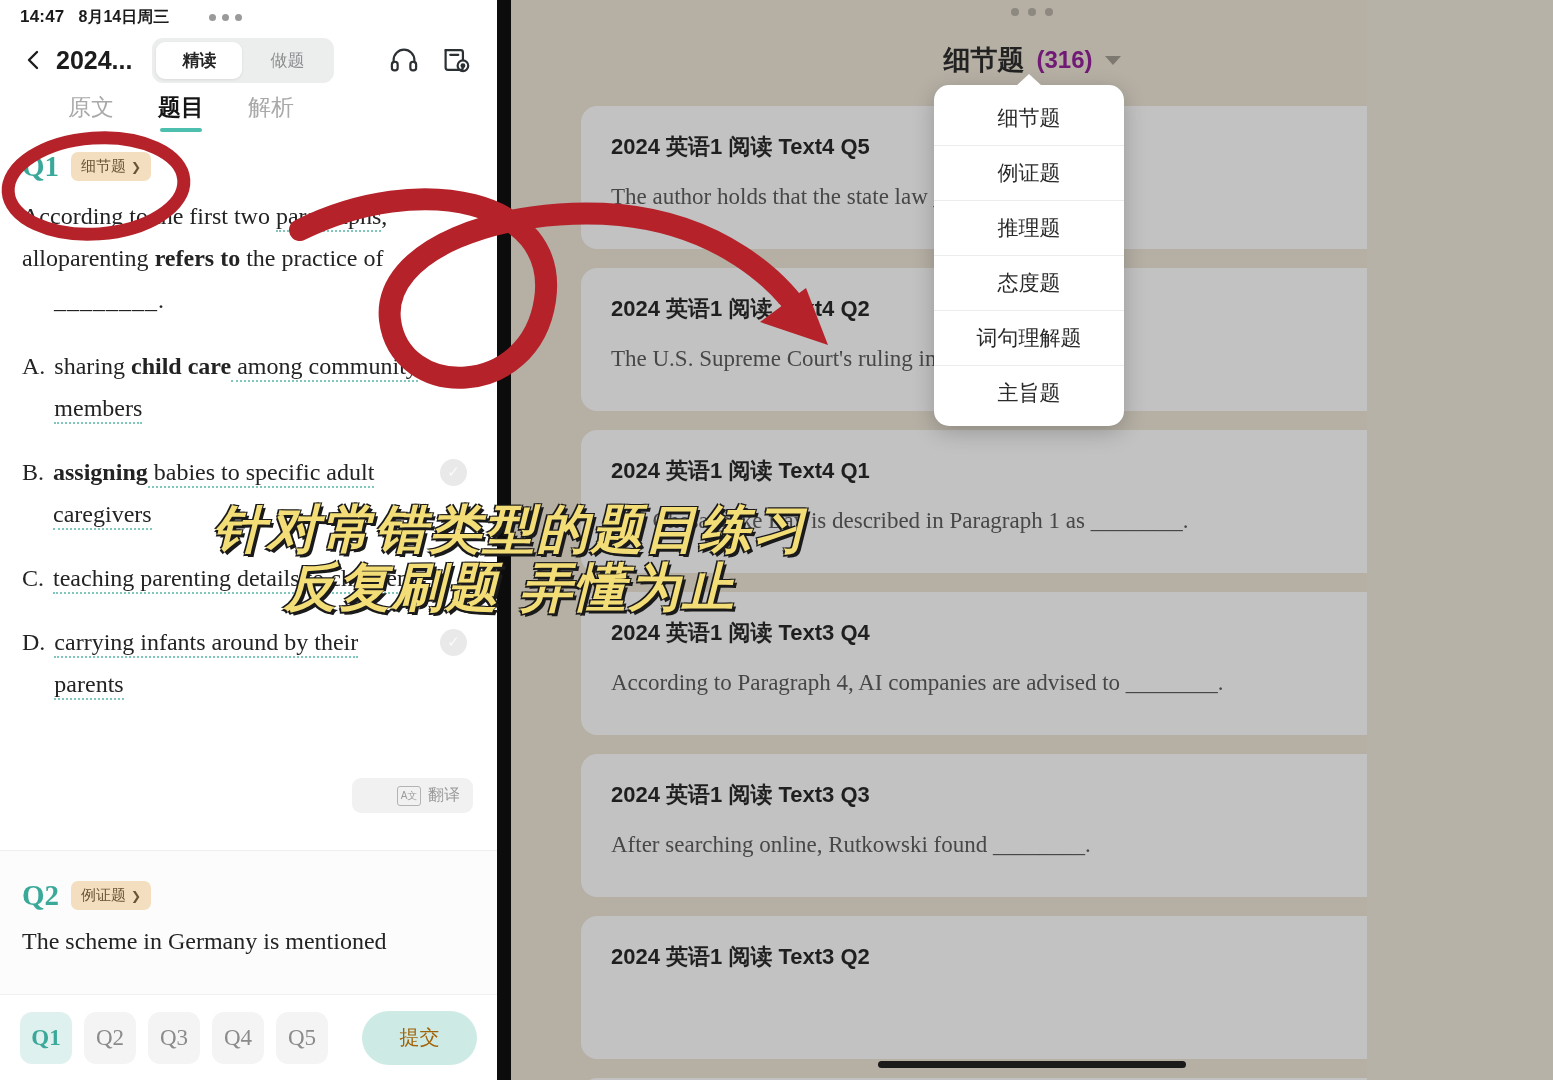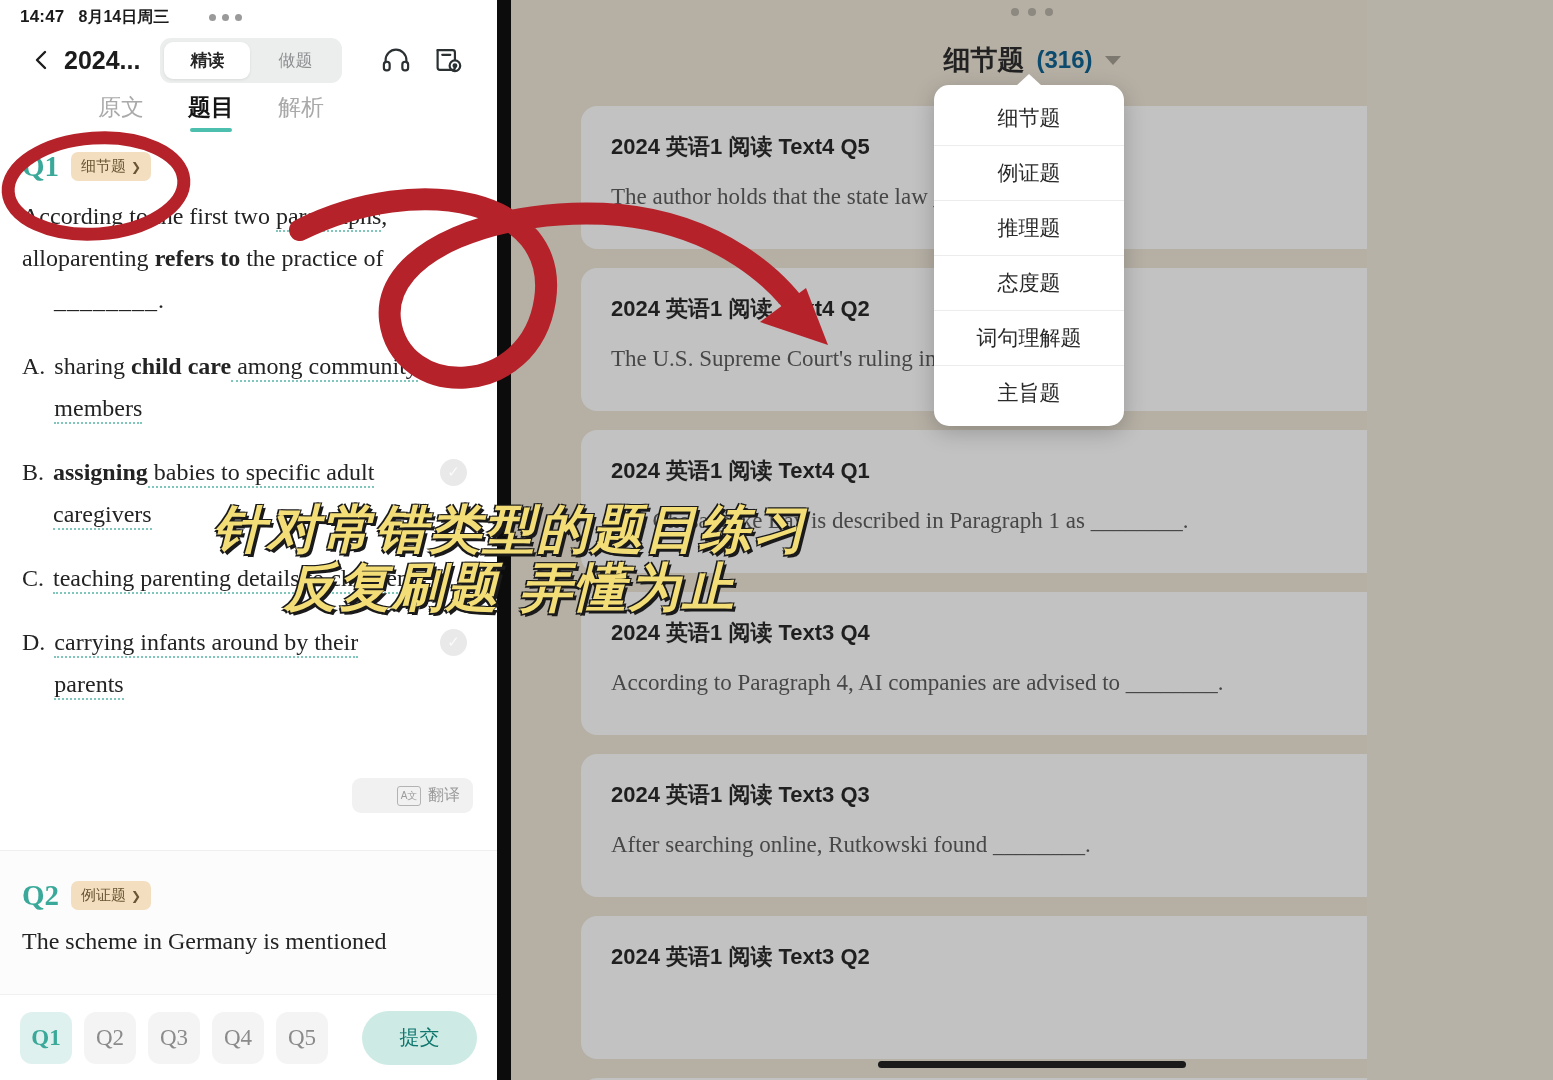--- a/index.html
+++ b/index.html
@@ -19,39 +19,39 @@
     position:absolute;left:0;top:0;width:497px;height:34px;
     display:flex;align-items:center;padding:0 20px;box-sizing:border-box;
   }
   .sb-time{font-size:17px;font-weight:700;color:#1b1b1b;letter-spacing:.2px;}
   .sb-date{font-size:16px;font-weight:700;color:#1b1b1b;margin-left:14px;}
   .sb-dots{margin-left:40px;display:flex;gap:6px;align-items:center;}
   .sb-dots i{width:7px;height:7px;border-radius:50%;background:#9a9a9a;display:block;}
 
   .l-header{
     position:absolute;left:0;top:32px;width:497px;height:56px;
-    display:flex;align-items:center;padding:0 30px;box-sizing:border-box;
+    display:flex;align-items:center;padding:0 22px;box-sizing:border-box;
   }
   .back-chev{width:24px;height:24px;flex:0 0 auto;cursor:pointer;}
   .doc-title{font-size:25px;font-weight:700;color:#1c1c1c;margin-left:10px;white-space:nowrap;}
   .seg{
     margin-left:20px;background:#eceded;border-radius:11px;padding:4px;
     display:flex;gap:2px;
   }
   .seg-item{
     padding:7px 26px;border-radius:9px;font-size:17px;color:#8d8f91;font-weight:500;
     white-space:nowrap;cursor:pointer;
   }
   .seg-item.active{background:#fff;color:#262626;font-weight:700;box-shadow:0 1px 3px rgba(0,0,0,.08);}
   .l-icons{margin-left:auto;display:flex;gap:22px;align-items:center;padding-right:4px;}
   .l-icons svg{display:block;cursor:pointer;}
 
   .tabs{
     position:absolute;left:0;top:92px;width:497px;height:52px;
-    display:flex;align-items:flex-start;gap:44px;padding-left:98px;box-sizing:border-box;
+    display:flex;align-items:flex-start;gap:44px;padding-left:68px;box-sizing:border-box;
   }
   .tab{position:relative;font-size:23px;color:#a9a9a9;cursor:pointer;padding-bottom:9px;}
   .tab.active{color:#151515;font-weight:700;}
   .tab.active::after{
     content:"";position:absolute;left:50%;transform:translateX(-50%);bottom:0;
     width:42px;height:4px;border-radius:2px;background:#4dbfae;
   }
 
   .qbody{
     position:absolute;left:0;top:150px;width:497px;height:700px;
@@ -105,40 +105,40 @@
     display:flex;align-items:center;padding:0 20px;box-sizing:border-box;gap:12px;
   }
   .qpill{
     width:52px;height:52px;border-radius:12px;background:#f4f4f4;
     display:flex;align-items:center;justify-content:center;
     font-family:"Liberation Serif",serif;font-size:23px;color:#8b8b8b;cursor:pointer;
   }
   .qpill.active{background:#dff1ee;color:#3aa99a;font-weight:700;}
   .submit-btn{
     margin-left:22px;height:54px;flex:1 1 auto;border-radius:27px;
-    background:#cdeae4;color:#0f766e;font-family:"Liberation Sans",sans-serif;
+    background:#cdeae4;color:#a16207;font-family:"Liberation Sans",sans-serif;
     font-size:20px;display:flex;align-items:center;justify-content:center;cursor:pointer;
   }
 
   
   .divider{position:absolute;left:497px;top:0;width:14px;height:1080px;background:#0c0c0c;}
 
   
   .right-panel{
     position:absolute;left:511px;top:0;width:1042px;height:1080px;
     background:#b5afa4;overflow:hidden;
   }
   .r-dots{position:absolute;left:0;top:8px;width:1042px;display:flex;justify-content:center;gap:9px;}
   .r-dots i{width:8px;height:8px;border-radius:50%;background:#8d8880;display:block;}
   .r-title{
     position:absolute;left:0;top:42px;width:1042px;
     display:flex;align-items:center;justify-content:center;gap:12px;
   }
   .r-title .t{font-size:27px;font-weight:700;color:#222;}
-  .r-title .cnt{font-size:24px;font-weight:700;color:#0c4a6e;}
+  .r-title .cnt{font-size:24px;font-weight:700;color:#701a75;}
   .caret{width:0;height:0;border-left:8px solid transparent;border-right:8px solid transparent;
     border-top:9px solid #7d7870;cursor:pointer;}
 
   .cards{position:absolute;left:70px;top:106px;width:900px;}
   .card{
     position:relative;background:#c2c2c2;border-radius:16px;
     padding:26px 30px 30px;margin-bottom:19px;box-sizing:border-box;min-height:143px;
   }
   .card-title{
     font-size:22px;font-weight:700;color:#1f1f1f;margin-bottom:22px;

